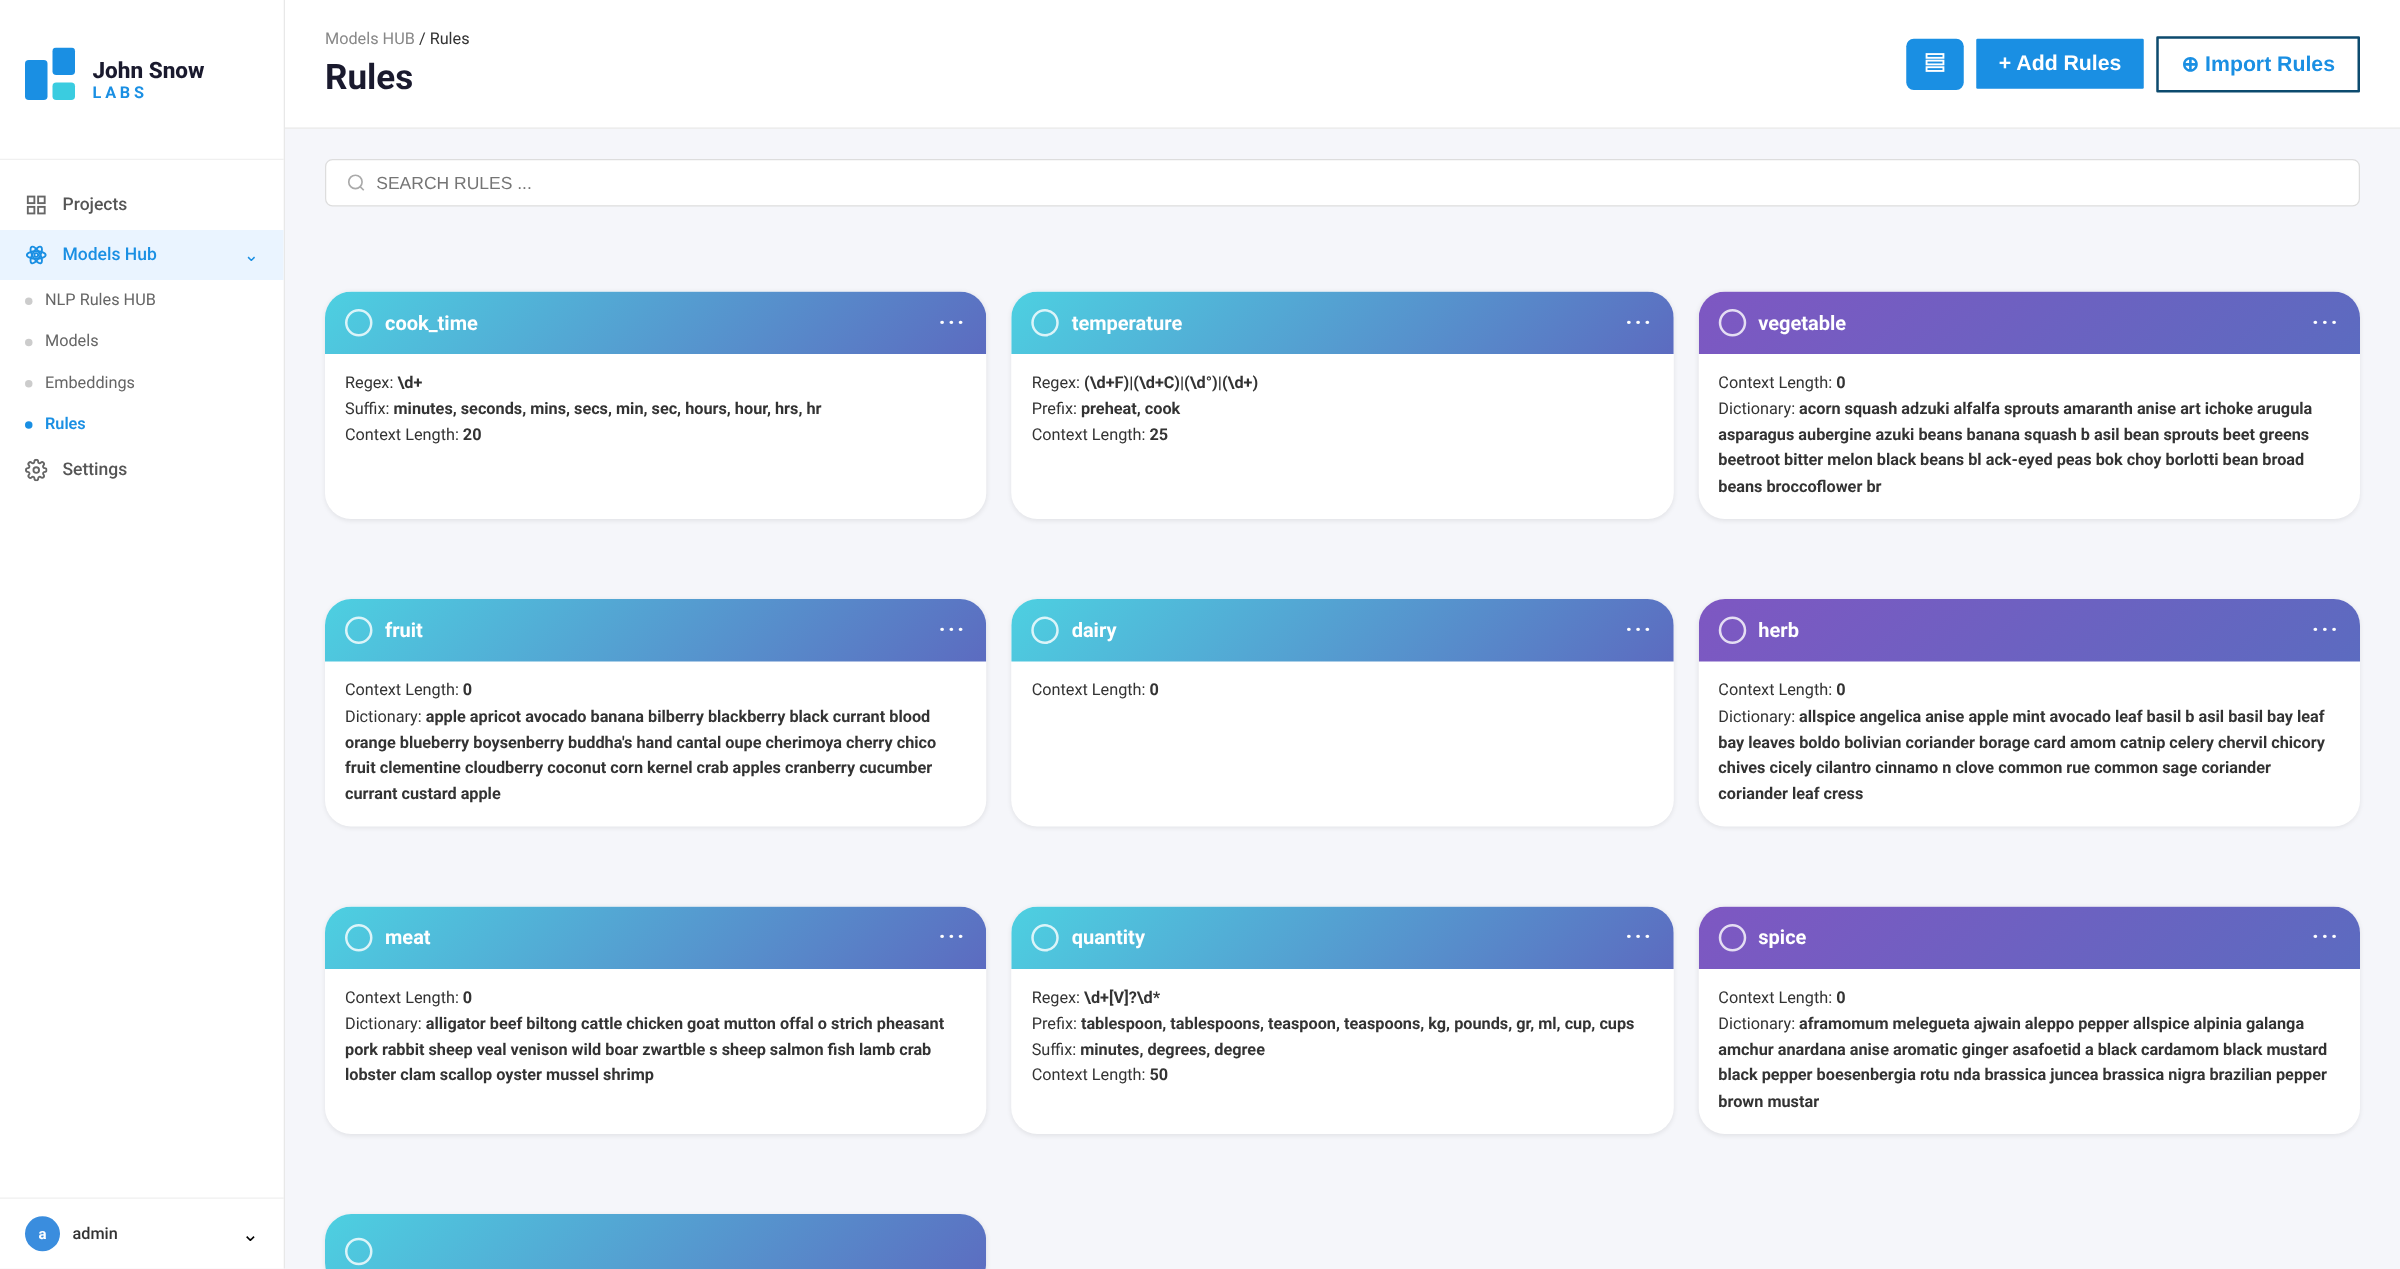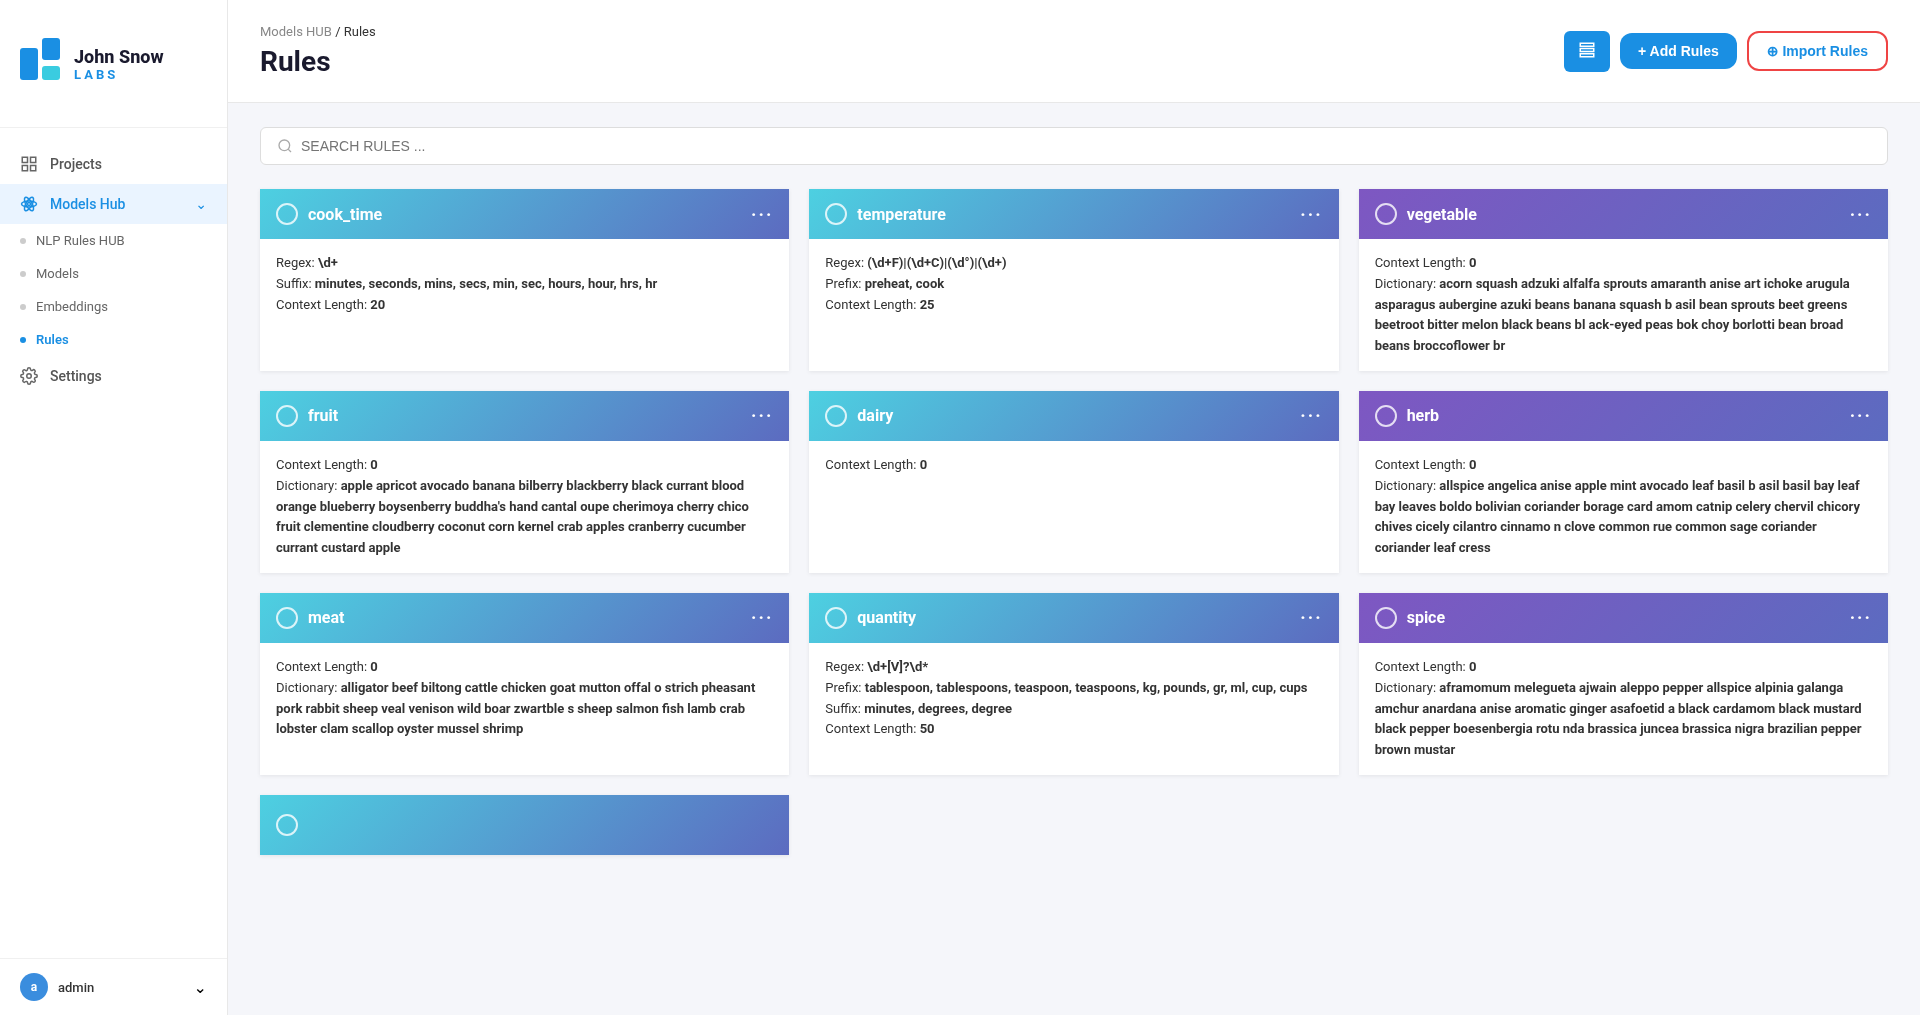--- a/index.html
+++ b/index.html
@@ -139,42 +139,42 @@
     .topbar-actions {
       display: flex;
       align-items: center;
       gap: 10px;
     }
     .btn {
       display: flex;
       align-items: center;
       gap: 6px;
       padding: 10px 18px;
-      border-radius: 12px;
-      font-size: 14px;
+      border-radius: 1px;
+      font-size: 17px;
       font-weight: 600;
       cursor: pointer;
       border: none;
     }
     .btn-icon {
       padding: 10px 14px;
       background: #1a8fe3;
       color: #fff;
       border-radius: 6px;
       cursor: pointer;
       border: none;
     }
     .btn-add {
       background: #1a8fe3;
       color: #fff;
     }
     .btn-import {
       background: #fff;
       color: #1a8fe3;
-      border: 2px solid #ef4444;
+      border: 2px solid #0c4a6e;
     }
 
     
     .content {
       flex: 1;
       overflow-y: auto;
       padding: 24px 32px;
     }
     .search-bar {
       display: flex;
@@ -195,23 +195,24 @@
       flex: 1;
       background: transparent;
     }
     .cards-grid {
       display: grid;
       grid-template-columns: repeat(3, 1fr);
       gap: 20px;
     }
     .card {
       background: #fff;
-      border-radius: 0;
+      border-radius: 21px;
       overflow: hidden;
       box-shadow: 0 1px 4px rgba(0,0,0,0.08);
+      margin-top: 44px;
     }
     .card-header {
       display: flex;
       align-items: center;
       justify-content: space-between;
       padding: 14px 16px;
       color: #fff;
       font-size: 16px;
       font-weight: 700;
     }

